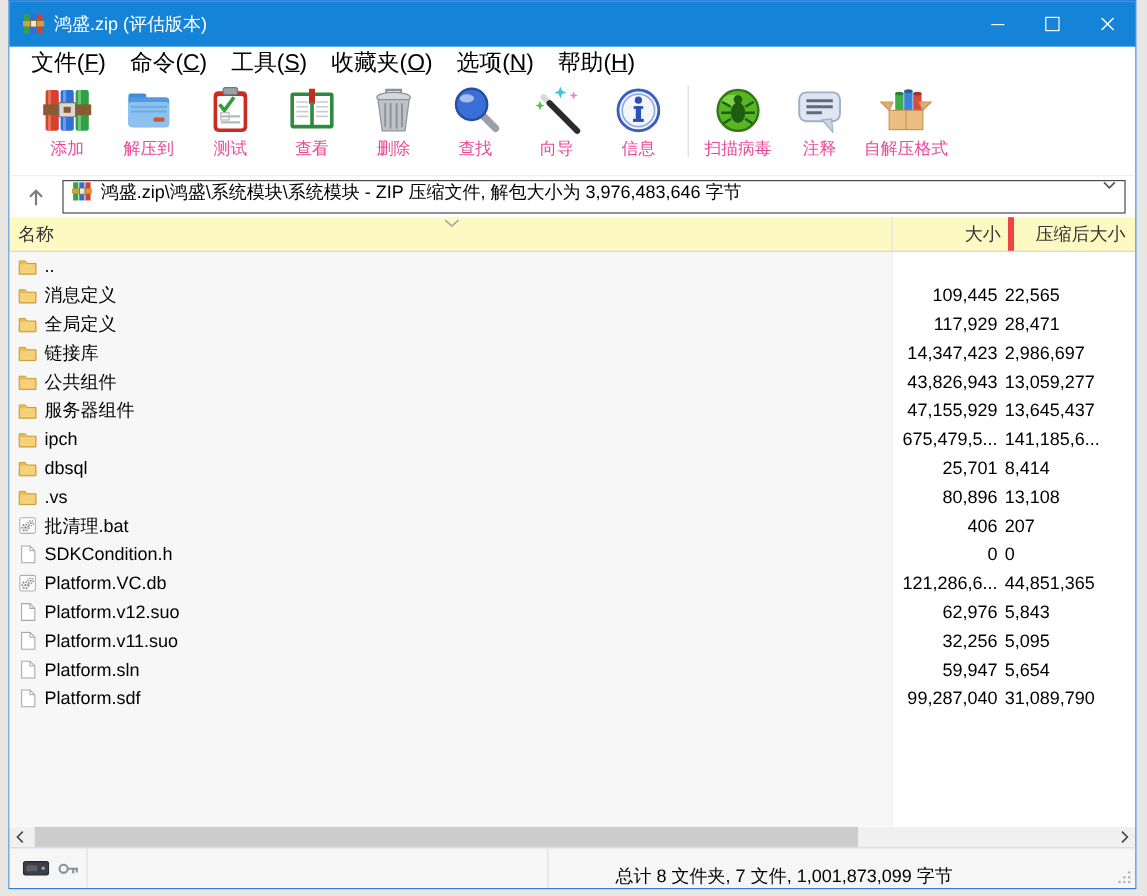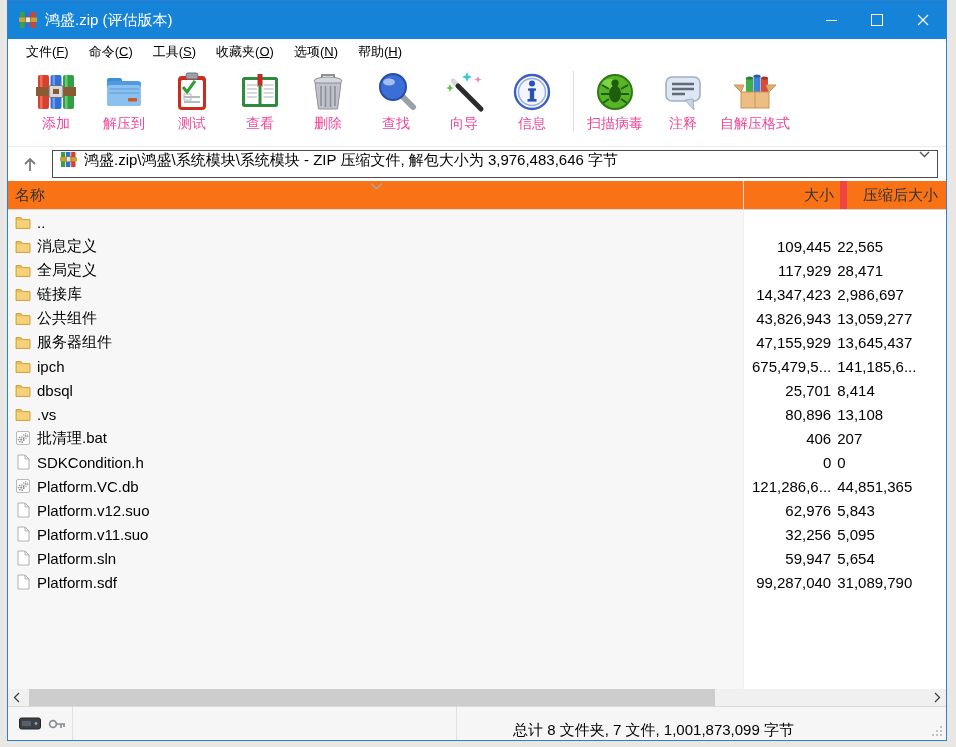--- a/index.html
+++ b/index.html
@@ -16,37 +16,37 @@
   }
   
   .titlebar{height:38px;background:#1583d7;display:flex;align-items:center;flex:none}
   .t-icon{margin-left:11px;width:18px;height:18px;flex:none}
   .t-text{color:#fff;font-size:15px;margin-left:8px;white-space:nowrap}
   .t-controls{margin-left:auto;display:flex;height:38px}
   .ctrl{width:46px;height:38px;display:flex;align-items:center;justify-content:center}
   .glyph-min{width:11px;height:1px;background:#fff}
   .glyph-max{width:10px;height:10px;border:1px solid #fff}
   
-  .menubar{height:26px;display:flex;align-items:center;padding-left:8px;font-size:13px;color:#000;flex:none;background:#fff}
+  .menubar{height:26px;display:flex;align-items:center;padding-left:8px;font-size:19px;color:#000;flex:none;background:#fff}
   .mi{padding:3px 10px;white-space:nowrap}
   .mi .key{text-decoration:underline}
   
   .toolbar{height:76px;display:flex;align-items:flex-start;padding:5px 0 0 14px;flex:none;background:#fff;border-bottom:1px solid #ececec}
   .tb{min-width:62px;padding:0 3px;display:flex;flex-direction:column;align-items:center;font-size:14px;color:#ec4899;white-space:nowrap}
   .tb svg{width:44px;height:44px;margin-bottom:1px}
   .tb-sep{width:1px;height:60px;background:#dcdcdc;margin:1px 7px 0 7px;flex:none}
   
   .addrrow{height:34px;display:flex;align-items:center;flex:none;background:#fff;padding-right:8px}
   .upbtn{width:44px;height:28px;display:flex;align-items:center;justify-content:center}
   .combo{flex:1;height:26px;border:1px solid #4a4a4a;background:#fff;display:flex;padding:0 7px;gap:7px;font-size:15px;color:#000;overflow:hidden;white-space:nowrap}
   .combo .chev{margin-left:auto;flex:none}
   
-  .lheader{height:28px;display:flex;align-items:center;border-bottom:1px solid #d6d6d6;font-size:15px;color:#333;flex:none;position:relative;background:#f97316}
+  .lheader{height:28px;display:flex;align-items:center;border-bottom:1px solid #d6d6d6;font-size:15px;color:#333;flex:none;position:relative;background:#fef9c3}
   .h-name{width:728px;padding-left:7px;border-right:1px solid #e2e2e2;height:100%;display:flex;align-items:center}
-  .h-size{width:90px;text-align:right;padding-right:6px;border-right:7px solid #ef4444;height:100%;display:flex;align-items:center;justify-content:flex-end}
+  .h-size{width:90px;text-align:right;padding-right:6px;border-right:5px solid #ef4444;height:100%;display:flex;align-items:center;justify-content:flex-end}
   .h-packed{flex:1;text-align:right;padding-right:8px;display:flex;align-items:center;justify-content:flex-end;height:100%}
   .sortchev{position:absolute;left:362px;top:1px}
   
   .list{flex:1;position:relative;overflow:hidden;font-size:15px;color:#000;background:#fff}
   .list::before{content:"";position:absolute;left:0;top:0;bottom:0;width:735px;background:#f7f7f7;border-right:1px solid #f0f0f0}
   .row{height:24px;display:flex;align-items:center;position:relative}
   .cell-name{width:728px;padding-left:7px;display:flex;align-items:center;gap:6px;overflow:hidden;white-space:nowrap}
   .cell-size{width:90px;text-align:right;padding-right:6px;white-space:nowrap}
   .cell-packed{width:101px;padding-right:8px;white-space:nowrap}
   .ic{display:none;width:16px;height:16px;flex:none;line-height:0}

